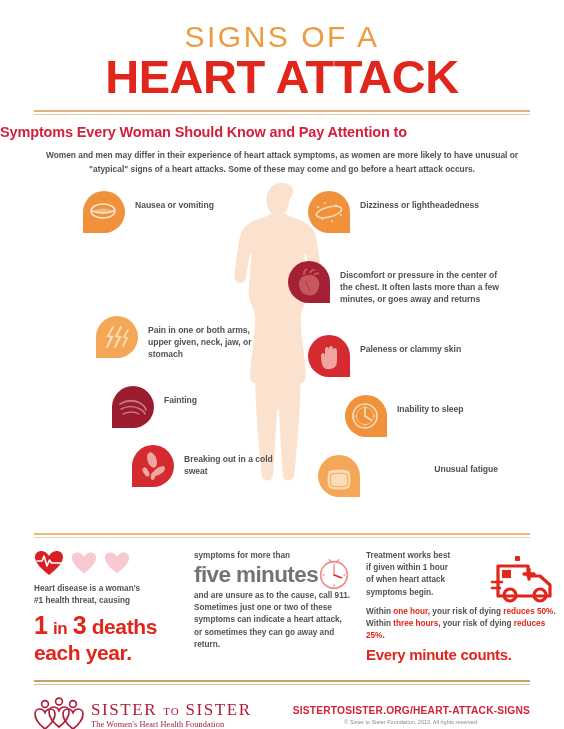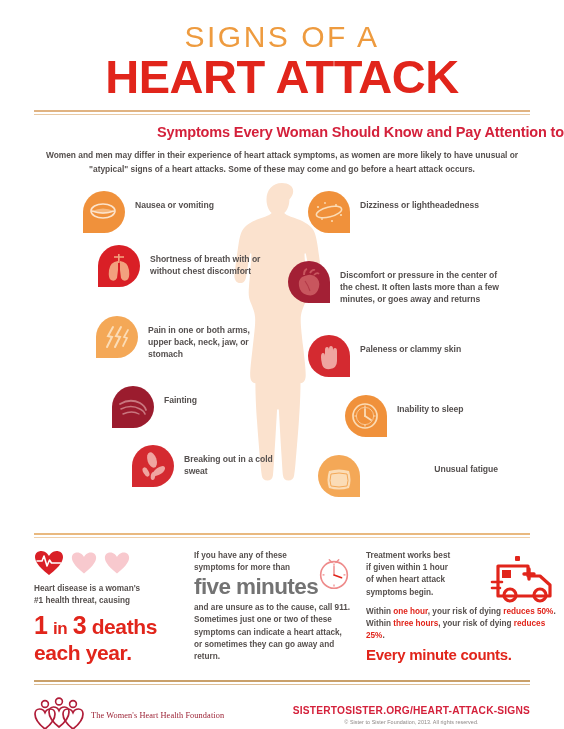--- a/index.html
+++ b/index.html
@@ -22,21 +22,21 @@
   .title-main{
     font-size:47px;letter-spacing:-0.5px;color:#E1251B;
     font-weight:700;line-height:1.02;margin-top:1px;
   }
 
   .rule{margin:9px 34px 0 34px;}
   .rule .r1{height:2px;background:#E0B382;}
   .rule .r2{height:1px;background:#E8C9A3;margin-top:2px;}
 
   .subtitle{
-    margin-top:9px;text-align:right;
+    margin-top:9px;text-align:left;
     font-size:14.5px;font-weight:700;color:#D4213B;letter-spacing:-0.15px;
   }
   .intro{
     margin:9px 44px 0 44px;text-align:center;
     font-size:8.4px;line-height:1.65;color:#56504e;font-weight:700;
   }
 
   
   .diagram{position:relative;height:350px;margin-top:6px;}
 
@@ -149,43 +149,31 @@
         <div class="shape" style="background:#F0913B;"></div>
         <svg viewBox="0 0 42 42">
           <ellipse cx="20" cy="20" rx="12" ry="7" fill="none" stroke="#FCE3CB" stroke-width="1.6"></ellipse>
           <path d="M9 20 q11 -5 22 0 q-11 6 -22 0z" fill="#F6B77C"></path>
           <path d="M9 20 q11 4 22 0" stroke="#FCE3CB" stroke-width="1.4" fill="none"></path>
         </svg>
       </div>
       <div class="lbl">Nausea or vomiting</div>
     </div>
 
-    <div class="item left" style="left:98px;top:62px;width:170px;">
-      <div class="drop">
-        <div class="shape" style="background:#D91F26;"></div>
-        <svg viewBox="0 0 42 42">
-          <rect x="20" y="9" width="1.6" height="9" fill="#F2A07E"></rect>
-          <path d="M20 16 q-8 1 -9 9 q-1 8 2 10 q4 2 6 -2 q1.5 -8 1 -17z" fill="#F2A07E"></path>
-          <path d="M22 16 q8 1 9 9 q1 8 -2 10 q-4 2 -6 -2 q-1.5 -8 -1 -17z" fill="#F2A07E"></path>
-          <path d="M16 12 h10" stroke="#F2A07E" stroke-width="1.6" fill="none"></path>
-        </svg>
-      </div>
-      <div class="lbl">Shortness of breath with or without chest discomfort</div>
-    </div>
 
     <div class="item left" style="left:96px;top:133px;width:170px;">
       <div class="drop">
         <div class="shape" style="background:#F4A857;"></div>
         <svg viewBox="0 0 42 42">
           <path d="M17 11 l-5 9 l4 1 l-5 10" stroke="#FBDCB6" stroke-width="2" fill="none" stroke-linecap="round"></path>
           <path d="M25 11 l-5 9 l4 1 l-5 10" stroke="#FBDCB6" stroke-width="2" fill="none" stroke-linecap="round"></path>
           <path d="M32 14 l-4 7 l3 1 l-4 8" stroke="#FBDCB6" stroke-width="1.7" fill="none" stroke-linecap="round"></path>
         </svg>
       </div>
-      <div class="lbl">Pain in one or both arms, upper back, neck, jaw, or stomach</div>
+      <div class="lbl">Pain in one or both arms, upper given, neck, jaw, or stomach</div>
     </div>
 
     <div class="item left" style="left:112px;top:203px;width:150px;">
       <div class="drop">
         <div class="shape" style="background:#9B1C2E;"></div>
         <svg viewBox="0 0 42 42">
           <path d="M8 18 q10 -6 20 -1 q5 3 6 7" stroke="#C9777F" stroke-width="1.8" fill="none" stroke-linecap="round"></path>
           <path d="M9 23 q10 -5 19 0 q4 2 5 5" stroke="#C9777F" stroke-width="1.6" fill="none" stroke-linecap="round"></path>
           <path d="M11 28 q9 -4 16 0" stroke="#C9777F" stroke-width="1.4" fill="none" stroke-linecap="round"></path>
         </svg>
@@ -305,21 +293,20 @@
     </div>
 
     <div class="col c2 fivebox">
       <svg class="clock-abs" width="40" height="40" viewBox="0 0 42 42">
         <circle cx="21" cy="22" r="14" fill="none" stroke="#EE8A8A" stroke-width="1.7"></circle>
         <path d="M21 22 l0 -9" stroke="#F2A7A7" stroke-width="2" stroke-linecap="round"></path>
         <path d="M21 22 l8 3" stroke="#E1251B" stroke-width="1.6" stroke-linecap="round"></path>
         <path d="M21 10 v2 M33 22 h-2 M21 34 v-2 M9 22 h2" stroke="#EE8A8A" stroke-width="1.3"></path>
         <path d="M16 6 l3 3 M26 6 l-3 3" stroke="#EE8A8A" stroke-width="1.4" stroke-linecap="round"></path>
       </svg>
-      <div class="small">If you have any of these</div>
       <div class="small">symptoms for more than</div>
       <div class="five">five minutes</div>
       <div class="small">and are unsure as to the cause, call 911. Sometimes just one or two of these symptoms can indicate a heart attack, or sometimes they can go away and return.</div>
     </div>
 
     <div class="col c3">
       <div style="display:flex;">
         <div style="flex:0 0 118px;">
           <div class="small">Treatment works best</div>
           <div class="small">if given within 1 hour</div>
@@ -355,20 +342,25 @@
     <div class="logo">
       <svg width="50" height="36" viewBox="0 0 50 36">
         <circle cx="11" cy="7" r="3.4" fill="none" stroke="#B01C38" stroke-width="1.6"></circle>
         <circle cx="25" cy="4.5" r="3.4" fill="none" stroke="#B01C38" stroke-width="1.6"></circle>
         <circle cx="39" cy="7" r="3.4" fill="none" stroke="#B01C38" stroke-width="1.6"></circle>
         <path d="M11 32 C2 25 1 19 1 17 C1 14 3 12 5.5 12 C8 12 10.3 14 11 15.6 C11.7 14 14 12 16.5 12 C19 12 21 14 21 17 C21 19 20 25 11 32z" fill="none" stroke="#B01C38" stroke-width="1.7"></path>
         <path d="M25 30 C16 23 15 17 15 15 C15 12 17 10 19.5 10 C22 10 24.3 12 25 13.6 C25.7 12 28 10 30.5 10 C33 10 35 12 35 15 C35 17 34 23 25 30z" fill="none" stroke="#B01C38" stroke-width="1.7"></path>
         <path d="M39 32 C30 25 29 19 29 17 C29 14 31 12 33.5 12 C36 12 38.3 14 39 15.6 C39.7 14 42 12 44.5 12 C47 12 49 14 49 17 C49 19 48 25 39 32z" fill="none" stroke="#B01C38" stroke-width="1.7"></path>
       </svg>
       <div class="logo-text">
+        <div class="logo-l1">
+          <span>SISTER</span>
+          <span class="to">TO</span>
+          <span>SISTER</span>
+        </div>
         <div class="logo-l2">The Women's Heart Health Foundation</div>
       </div>
     </div>
     <div class="foot-right">
       <div class="url">SISTERTOSISTER.ORG/HEART-ATTACK-SIGNS</div>
       <div class="copy">© Sister to Sister Foundation, 2013. All rights reserved.</div>
     </div>
   </div>
 
 </div>

